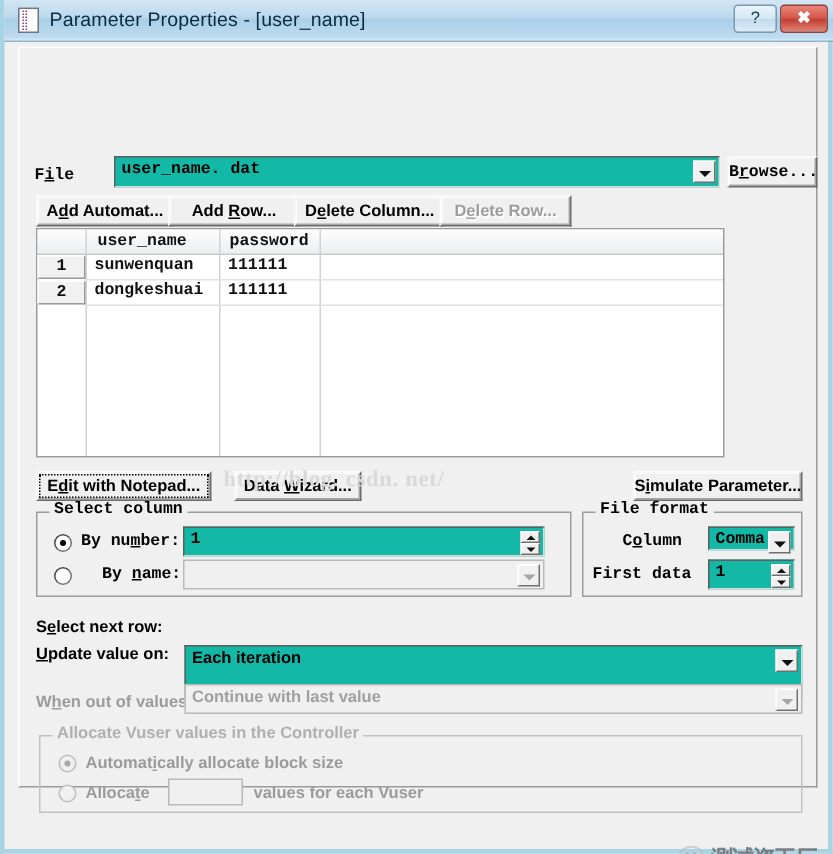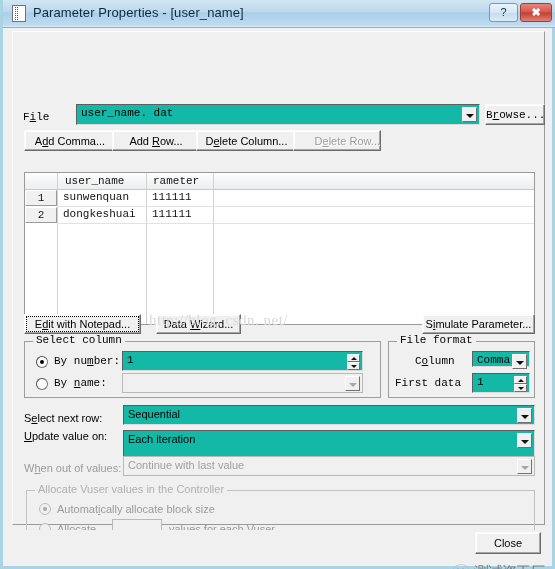--- a/index.html
+++ b/index.html
@@ -54,20 +54,21 @@
   .tb-close{
     right:6px;width:32px;
     border:1px solid #93433a;
     color:#fff;font-weight:bold;
     background:linear-gradient(to bottom,#e8857b 0%,#d4564a 48%,#c33c30 52%,#e08377 100%);
   }
   
   .client{
     position:absolute;left:3px;top:28px;width:546px;height:538px;
     background:#eff0ef;
+    font-weight:bold;
   }
   .panel{
     position:absolute;left:6px;top:3px;width:533px;height:494px;
     background:#eff0ef;
     border:1px solid #fff;
     border-right-color:#9a9a9a;border-bottom-color:#9a9a9a;
     box-sizing:border-box;
   }
   .bottombar{
     position:absolute;left:3px;top:502px;width:540px;height:33px;
@@ -130,21 +131,21 @@
     position:absolute;box-sizing:border-box;
     background:#eff0ef;
     border:1px solid #fbfbfb;
     border-right-color:#6b6b6b;border-bottom-color:#6b6b6b;
     box-shadow:inset -1px -1px 0 #a6a6a6, inset 1px 1px 0 #ffffff;
     font-size:11px;text-align:center;color:#000;
     line-height:19px;white-space:nowrap;
     font-family:"Liberation Sans",sans-serif;
   }
   .btn.mono{font-family:"Liberation Mono",monospace;}
-  .btn.dis{color:#9d9d9d;text-shadow:1px 1px 0 #fff;text-align:right;}
+  .btn.dis{color:#9d9d9d;text-shadow:1px 1px 0 #fff;}
   .btn.focus{
     outline:1px dotted #000;outline-offset:-3px;
   }
   .group{
     position:absolute;box-sizing:border-box;
     border:1px solid #9d9d9d;
   }
   .group.dis{border-color:#c2c2c2;}
   .group>.cap{
     position:absolute;left:8px;top:-8px;
@@ -160,21 +161,21 @@
     border-top-color:#4c4c4c;border-left-color:#4c4c4c;
   }
   .radio.on:after{
     content:"";position:absolute;left:3px;top:3px;width:4px;height:4px;
     border-radius:50%;background:#000;
   }
   .radio.dis{background:#eff0ef;border-color:#bdbdbd;}
   .radio.dis.on:after{background:#a8a8a8;}
   
   .grid{
-    position:absolute;left:18px;top:144px;width:511px;height:153px;
+    position:absolute;left:18px;top:124px;width:459px;height:153px;
     box-sizing:border-box;background:#fff;
     border:1px solid #9a9a9a;
   }
   .grid-head{
     position:absolute;left:0;top:0;width:100%;height:17px;
     background:linear-gradient(to bottom,#fdfdfd,#eceeef);
     border-bottom:1px solid #c8c8c8;
     box-sizing:border-box;
   }
   .gh{
@@ -238,29 +239,29 @@
 
     <div class="panel"></div>
 
     <div class="lbl mono" style="left:17px;top:83px;"><span>F</span><u class="ak">i</u><span>le</span></div>
     <div class="field" style="left:70px;top:76px;width:404px;height:21px;">
       <div class="val mono">user_name. dat</div>
       <div class="arrow"></div>
     </div>
     <div class="btn mono" style="left:479px;top:76px;width:60px;height:21px;line-height:20px;"><span>B</span><u class="ak">r</u><span>owse...</span></div>
 
-    <div class="btn" style="left:18px;top:102px;width:92px;height:21px;line-height:20px;"><span>A</span><u class="ak">d</u><span>d Comma...</span></div>
+    <div class="btn" style="left:18px;top:102px;width:92px;height:21px;line-height:20px;"><span>A</span><u class="ak">d</u><span>d Automat...</span></div>
     <div class="btn" style="left:106px;top:102px;width:88px;height:21px;line-height:20px;"><span>Add </span><u class="ak">R</u><span>ow...</span></div>
     <div class="btn" style="left:190px;top:102px;width:101px;height:21px;line-height:20px;"><span>D</span><u class="ak">e</u><span>lete Column...</span></div>
     <div class="btn dis" style="left:287px;top:102px;width:88px;height:21px;line-height:20px;"><span>D</span><u class="ak">e</u><span>lete Row...</span></div>
 
     <div class="grid">
       <div class="grid-head">
         <div class="gh" style="left:40px;">user_name</div>
-        <div class="gh" style="left:128px;">rameter</div>
+        <div class="gh" style="left:128px;">password</div>
       </div>
       <div class="vline" style="left:32px;top:0;bottom:0;"></div>
       <div class="vline" style="left:121px;top:0;bottom:0;"></div>
       <div class="vline" style="left:188px;top:0;bottom:0;"></div>
 
       <div class="grow" style="top:17px;">
         <div class="rowhdr">1</div>
         <div class="cell" style="left:38px;">sunwenquan</div>
         <div class="cell" style="left:127px;">111111</div>
       </div>
@@ -285,21 +286,21 @@
       <div class="radio on" style="left:11px;top:14px;"></div>
       <div class="lbl mono" style="left:29px;top:13px;"><span>By nu</span><u class="ak">m</u><span>ber:</span></div>
       <div class="field" style="left:97px;top:9px;width:241px;height:20px;">
         <div class="val mono">1</div>
         <div class="spin">
             <div class="up"></div>
             <div class="dn"></div>
           </div>
       </div>
       <div class="radio" style="left:11px;top:36px;"></div>
-      <div class="lbl mono" style="left:29px;top:35px;"><span>By </span><u class="ak">n</u><span>ame:</span></div>
+      <div class="lbl mono" style="left:43px;top:35px;"><span>By </span><u class="ak">n</u><span>ame:</span></div>
       <div class="field dis" style="left:97px;top:31px;width:241px;height:20px;">
         <div class="val mono dis"></div>
         <div class="arrow dis"></div>
       </div>
     </div>
 
     <div class="group" style="left:382px;top:313px;width:147px;height:57px;">
       <div class="cap mono">File format</div>
       <div class="lbl mono" style="left:6px;top:13px;margin-left:20px;"><span>C</span><u class="ak">o</u><span>lumn</span></div>
       <div class="field" style="left:83px;top:9px;width:58px;height:16px;">
@@ -310,24 +311,20 @@
       <div class="field" style="left:83px;top:31px;width:58px;height:20px;">
         <div class="val mono" style="right:16px;">1</div>
         <div class="spin">
             <div class="up"></div>
             <div class="dn"></div>
           </div>
       </div>
     </div>
 
     <div class="lbl" style="left:18px;top:384px;"><span>S</span><u class="ak">e</u><span>lect next row:</span></div>
-    <div class="field" style="left:117px;top:377px;width:412px;height:20px;">
-      <div class="val">Sequential</div>
-      <div class="arrow"></div>
-    </div>
 
     <div class="lbl" style="left:18px;top:402px;"><u class="ak">U</u><span>pdate value on:</span></div>
     <div class="field" style="left:117px;top:402px;width:412px;height:36px;">
       <div class="val">Each iteration</div>
       <div class="arrow"></div>
     </div>
 
     <div class="lbl dis" style="left:18px;top:434px;"><span>W</span><u class="ak">h</u><span>en out of values:</span></div>
     <div class="field dis" style="left:117px;top:428px;width:412px;height:20px;">
       <div class="val dis">Continue with last value</div>
@@ -339,23 +336,20 @@
       <div class="radio dis on" style="left:12px;top:12px;"></div>
       <div class="lbl dis" style="left:30px;top:12px;"><span>Automat</span><u class="ak">i</u><span>cally allocate block size</span></div>
       <div class="radio dis" style="left:12px;top:32px;"></div>
       <div class="lbl dis" style="left:30px;top:32px;"><span>Alloca</span><u class="ak">t</u><span>e</span></div>
       <div class="field dis" style="left:85px;top:28px;width:50px;height:18px;">
         <div class="val dis" style="right:3px;"></div>
       </div>
       <div class="lbl dis" style="left:142px;top:32px;">values for each Vuser</div>
     </div>
 
-    <div class="bottombar">
-      <div class="btn" style="left:466px;top:2px;width:66px;height:22px;line-height:20px;">Close</div>
-    </div>
 
     <svg class="wm-logo" viewBox="0 0 24 22">
       <ellipse cx="9" cy="8" rx="8" ry="6.5" fill="none" stroke="#b5b5b5" stroke-width="1.2"></ellipse>
       <ellipse cx="16" cy="13" rx="6.5" ry="5.4" fill="none" stroke="#c0c0c0" stroke-width="1.2"></ellipse>
       <circle cx="6" cy="6" r="1" fill="#9a9a9a"></circle>
       <circle cx="11" cy="6" r="1" fill="#9a9a9a"></circle>
       <circle cx="14" cy="12" r=".9" fill="#a8a8a8"></circle>
       <circle cx="18" cy="12" r=".9" fill="#a8a8a8"></circle>
       <path d="M3 13 L1 17 L5 15 Z" fill="none" stroke="#b5b5b5" stroke-width="1"></path>
     </svg>

